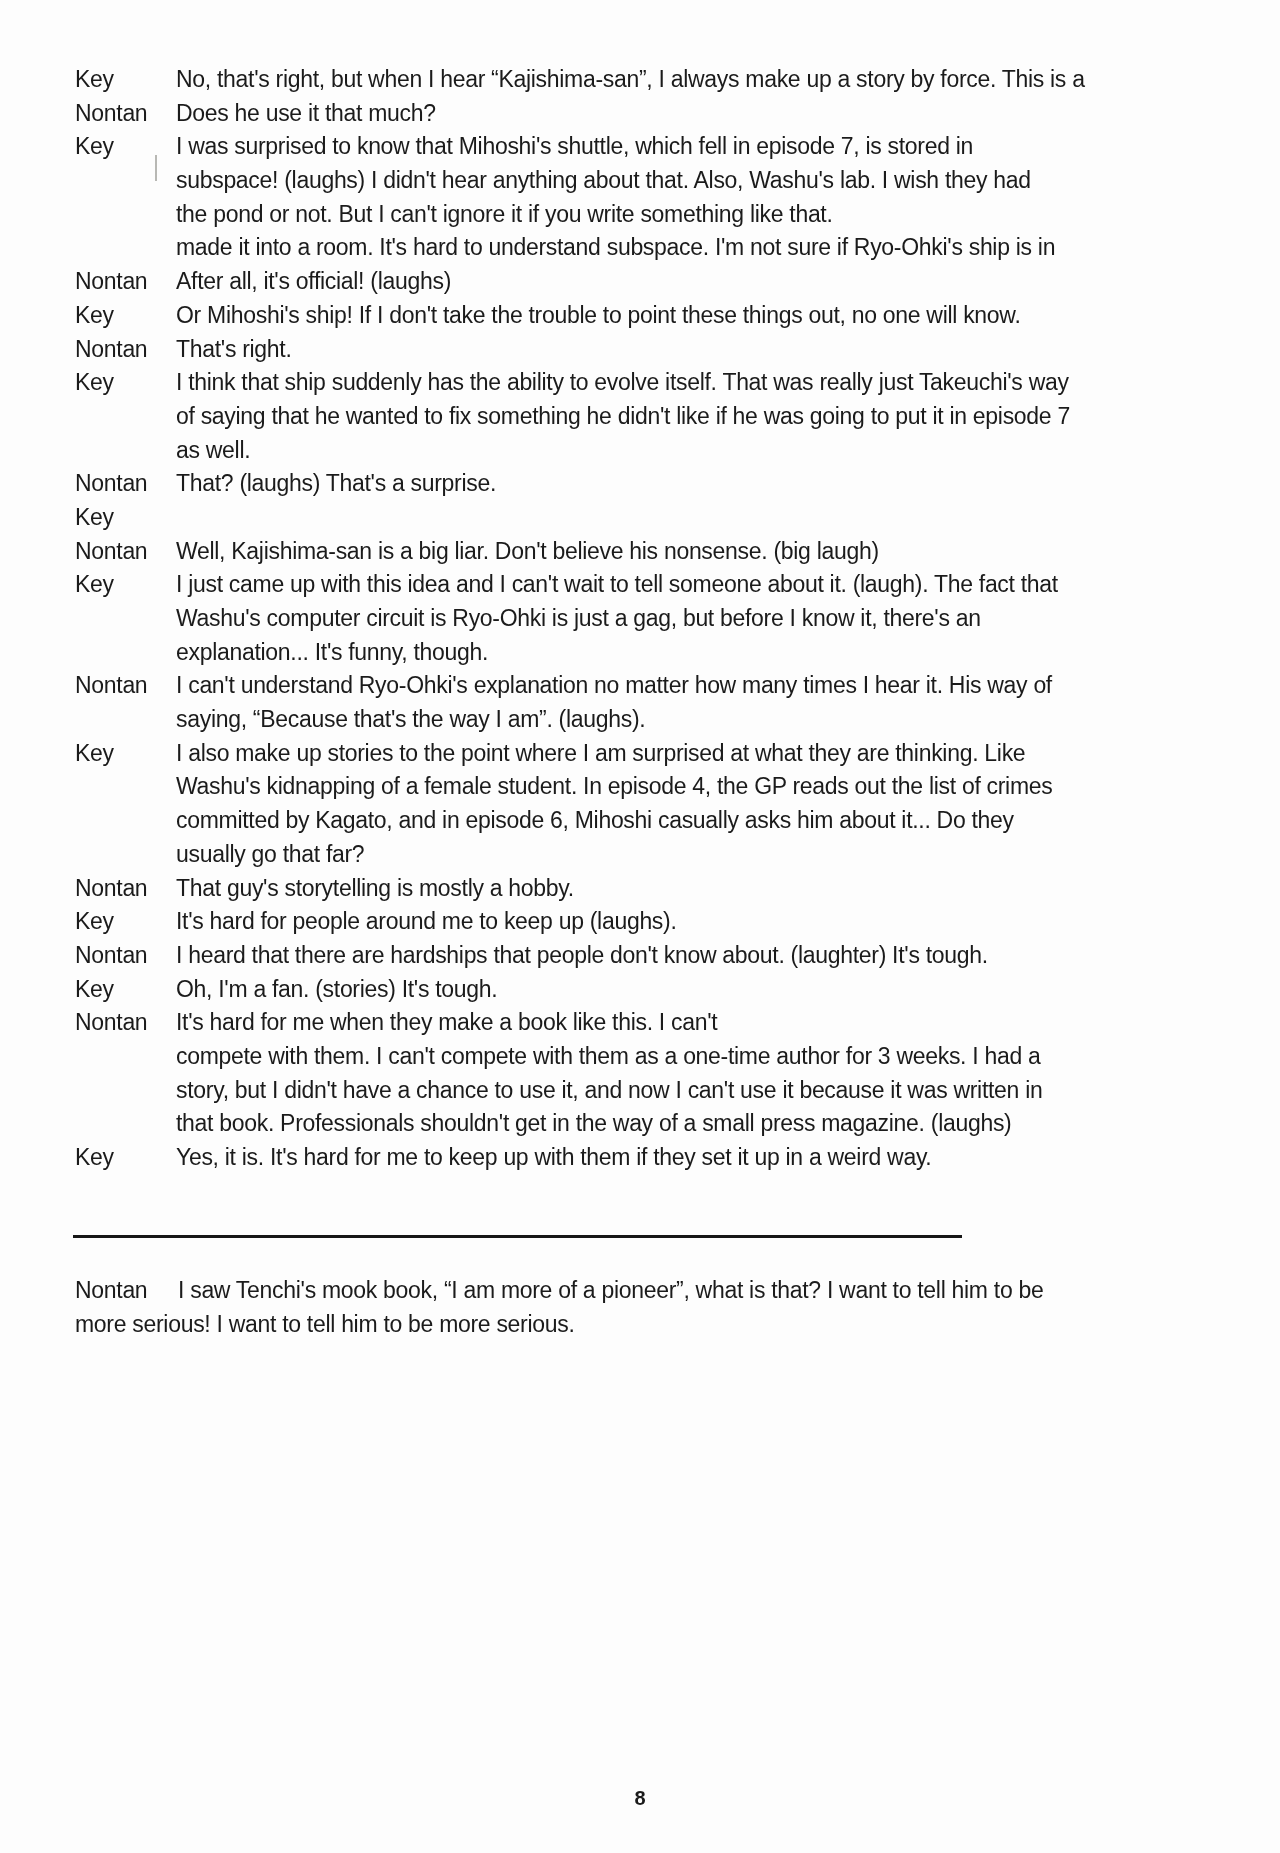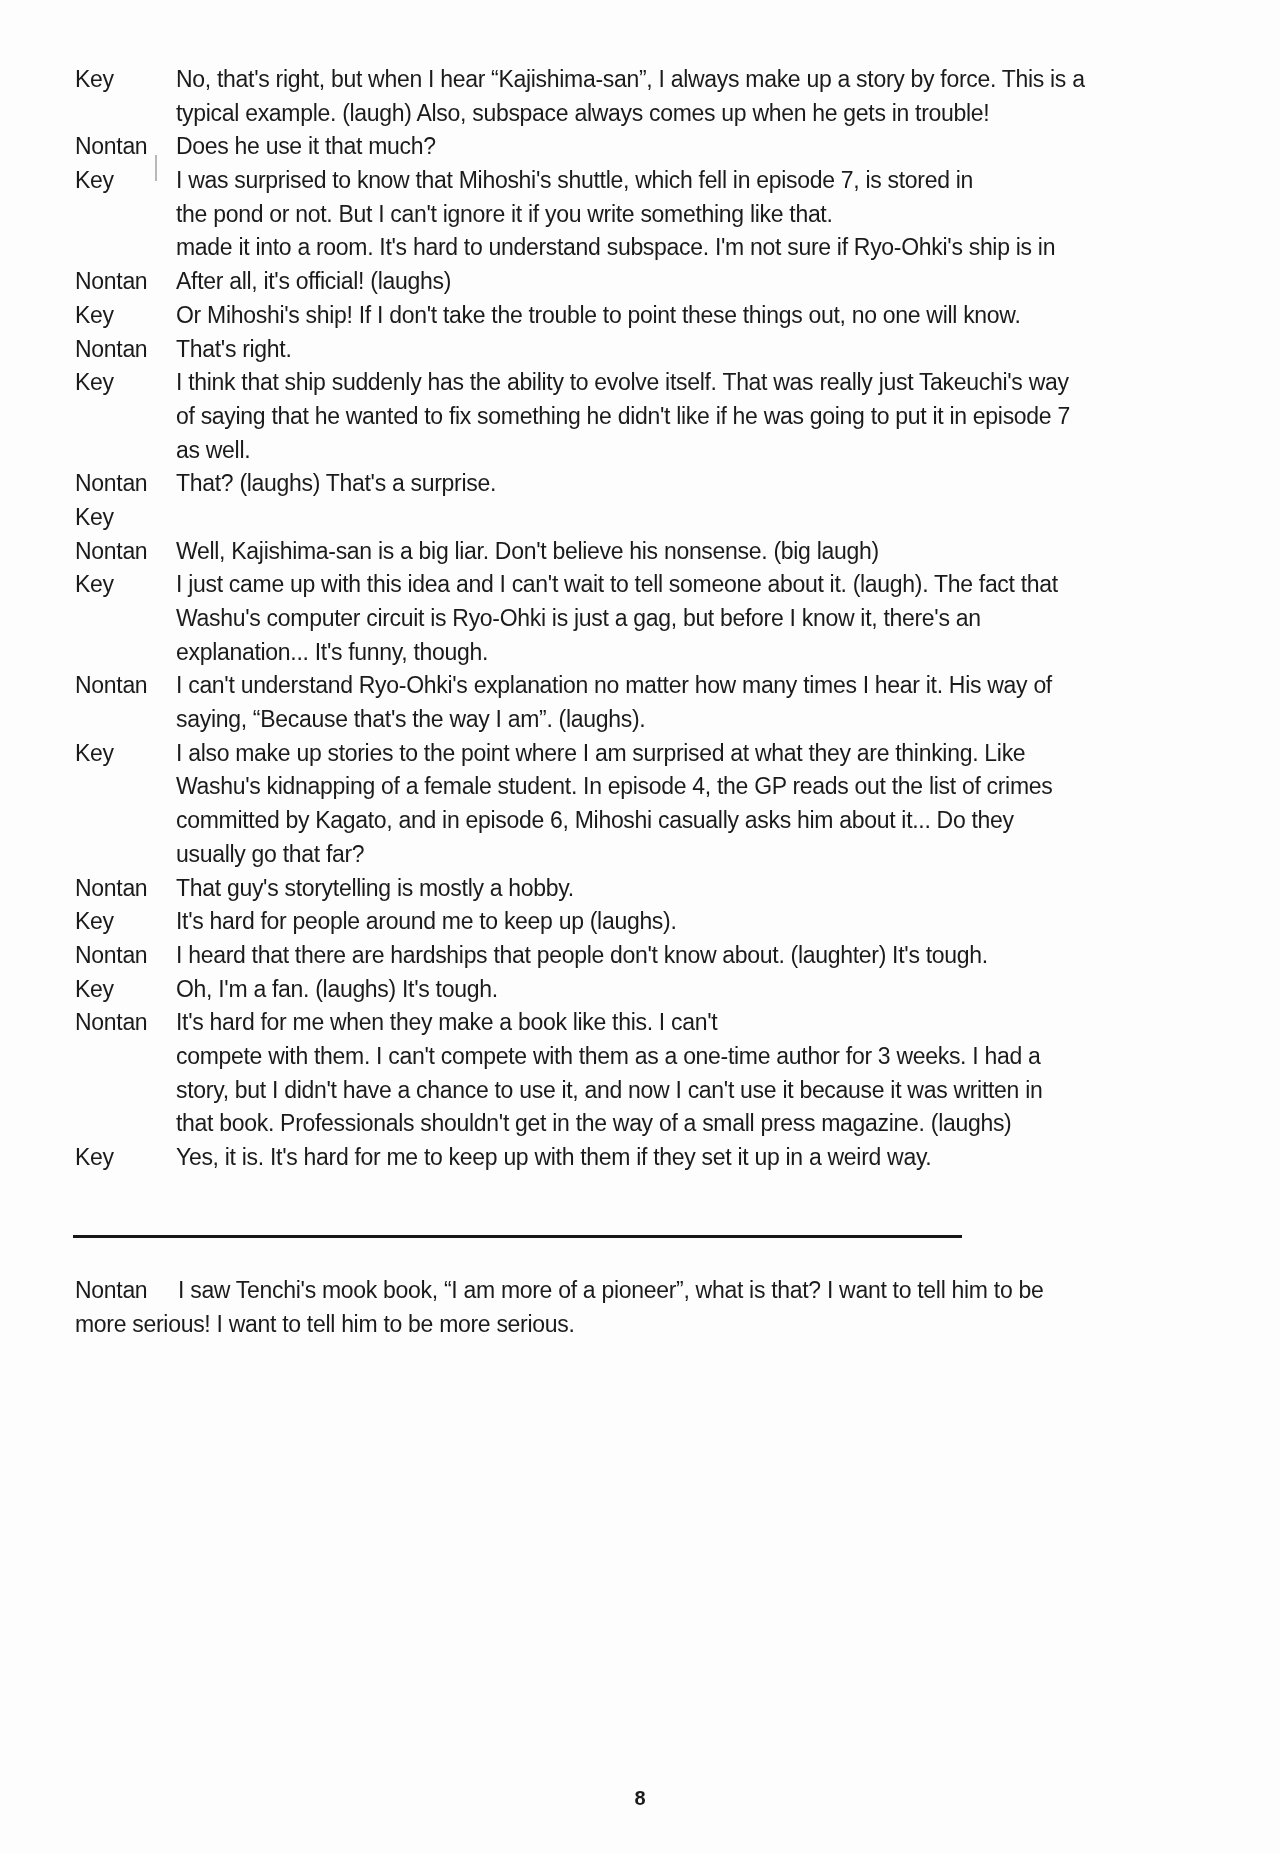--- a/index.html
+++ b/index.html
@@ -86,31 +86,31 @@
 </head>
 <body style="--bg: #fdfdfd; --ink: #1b1b1b;">
 
 <div class="page">
   <div id="dialogue">
       <div class="row">
         <span class="speaker">Key</span>
         <span class="text">No, that's right, but when I hear “Kajishima-san”, I always make up a story by force. This is a</span>
       </div>
       <div class="row">
-        <span class="text">typical example. (laugh) Also, subspace always comes up when he gets in trouble!</span>
-      </div>
-      <div class="row">
         <span class="speaker">Nontan</span>
         <span class="text">Does he use it that much?</span>
       </div>
       <div class="row">
         <span class="speaker">Key</span>
         <span class="text">I was surprised to know that Mihoshi's shuttle, which fell in episode 7, is stored in</span>
       </div>
       <div class="row">
+        <span class="text">subspace! (laughs) I didn't hear anything about that. Also, Washu's lab. I wish they had</span>
+      </div>
+      <div class="row">
         <span class="text">the pond or not. But I can't ignore it if you write something like that.</span>
       </div>
       <div class="row">
         <span class="text">made it into a room. It's hard to understand subspace. I'm not sure if Ryo-Ohki's ship is in</span>
       </div>
       <div class="row">
         <span class="speaker">Nontan</span>
         <span class="text">After all, it's official! (laughs)</span>
       </div>
       <div class="row">
@@ -179,21 +179,21 @@
       <div class="row">
         <span class="speaker">Key</span>
         <span class="text">It's hard for people around me to keep up (laughs).</span>
       </div>
       <div class="row">
         <span class="speaker">Nontan</span>
         <span class="text">I heard that there are hardships that people don't know about. (laughter) It's tough.</span>
       </div>
       <div class="row">
         <span class="speaker">Key</span>
-        <span class="text">Oh, I'm a fan. (laughs) It's tough.</span>
+        <span class="text">Oh, I'm a fan. (stories) It's tough.</span>
       </div>
       <div class="row">
         <span class="speaker">Nontan</span>
         <span class="text">It's hard for me when they make a book like this. I can't</span>
       </div>
       <div class="row">
         <span class="text">compete with them. I can't compete with them as a one-time author for 3 weeks. I had a</span>
       </div>
       <div class="row">
         <span class="text">story, but I didn't have a chance to use it, and now I can't use it because it was written in</span>

